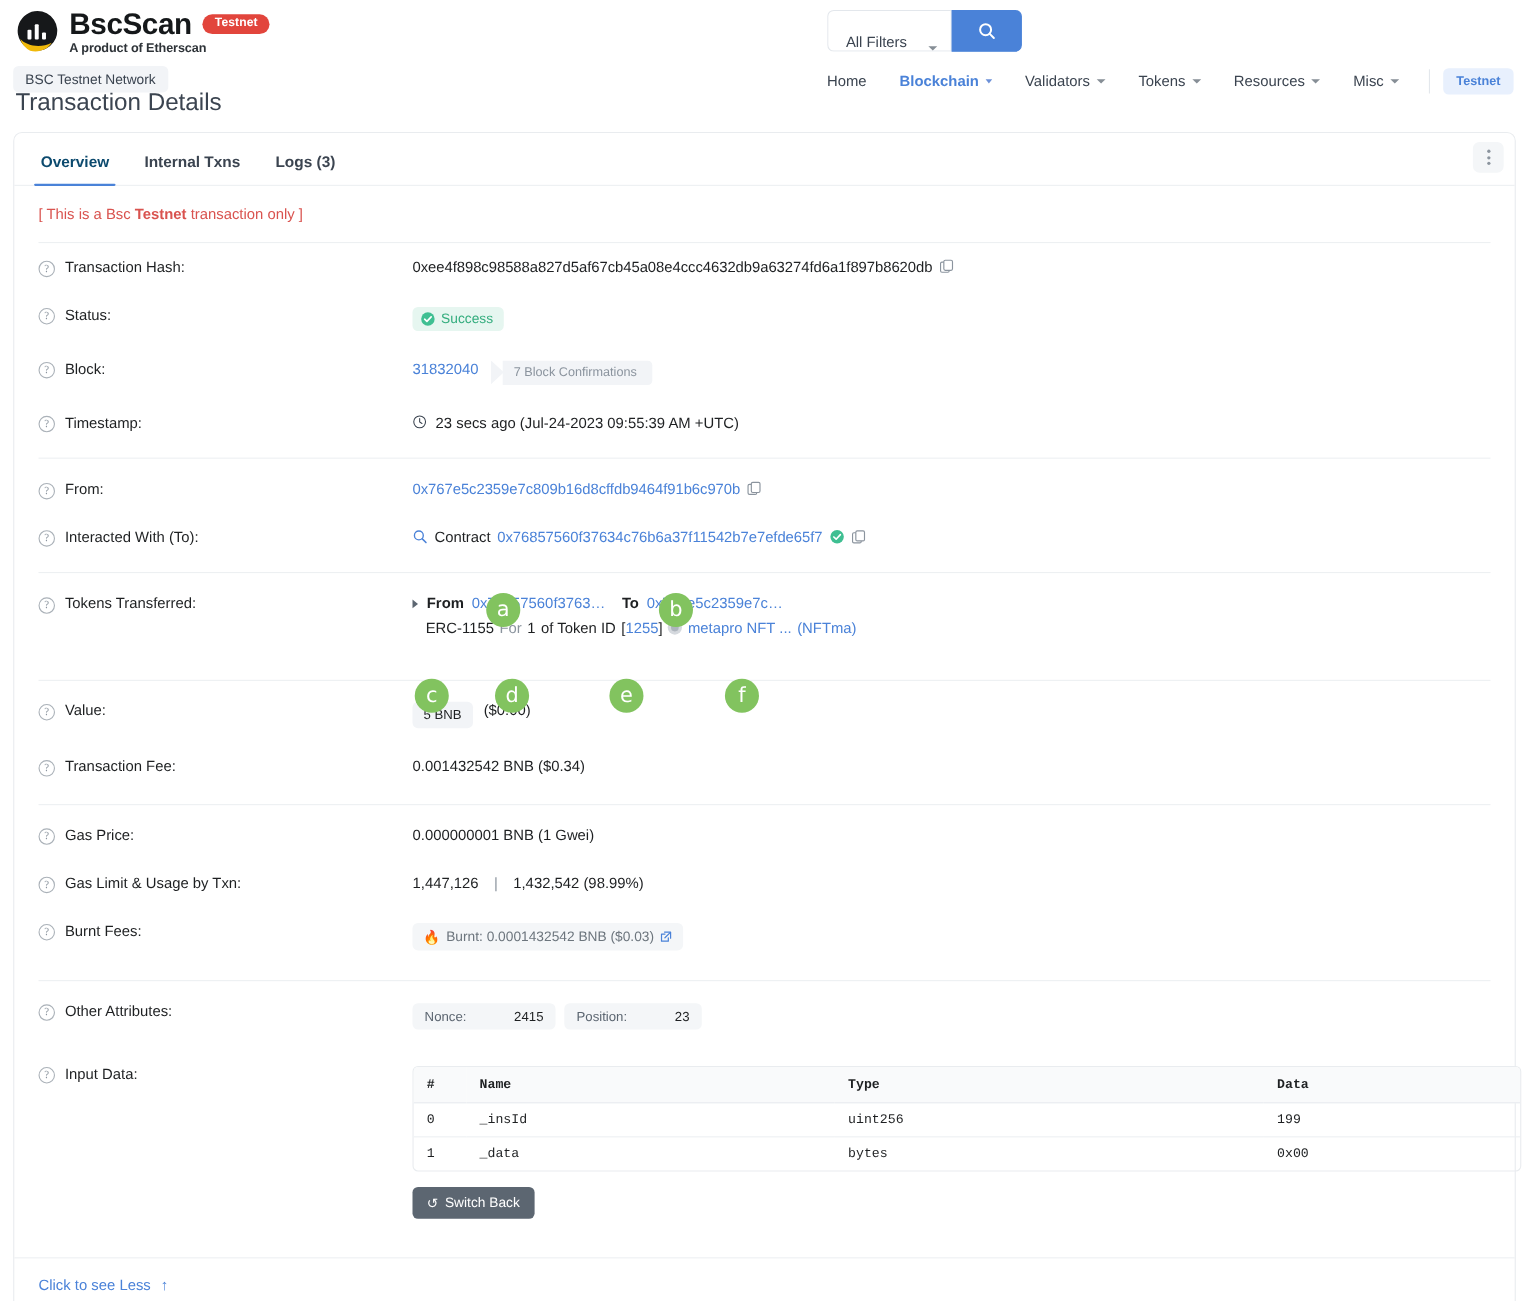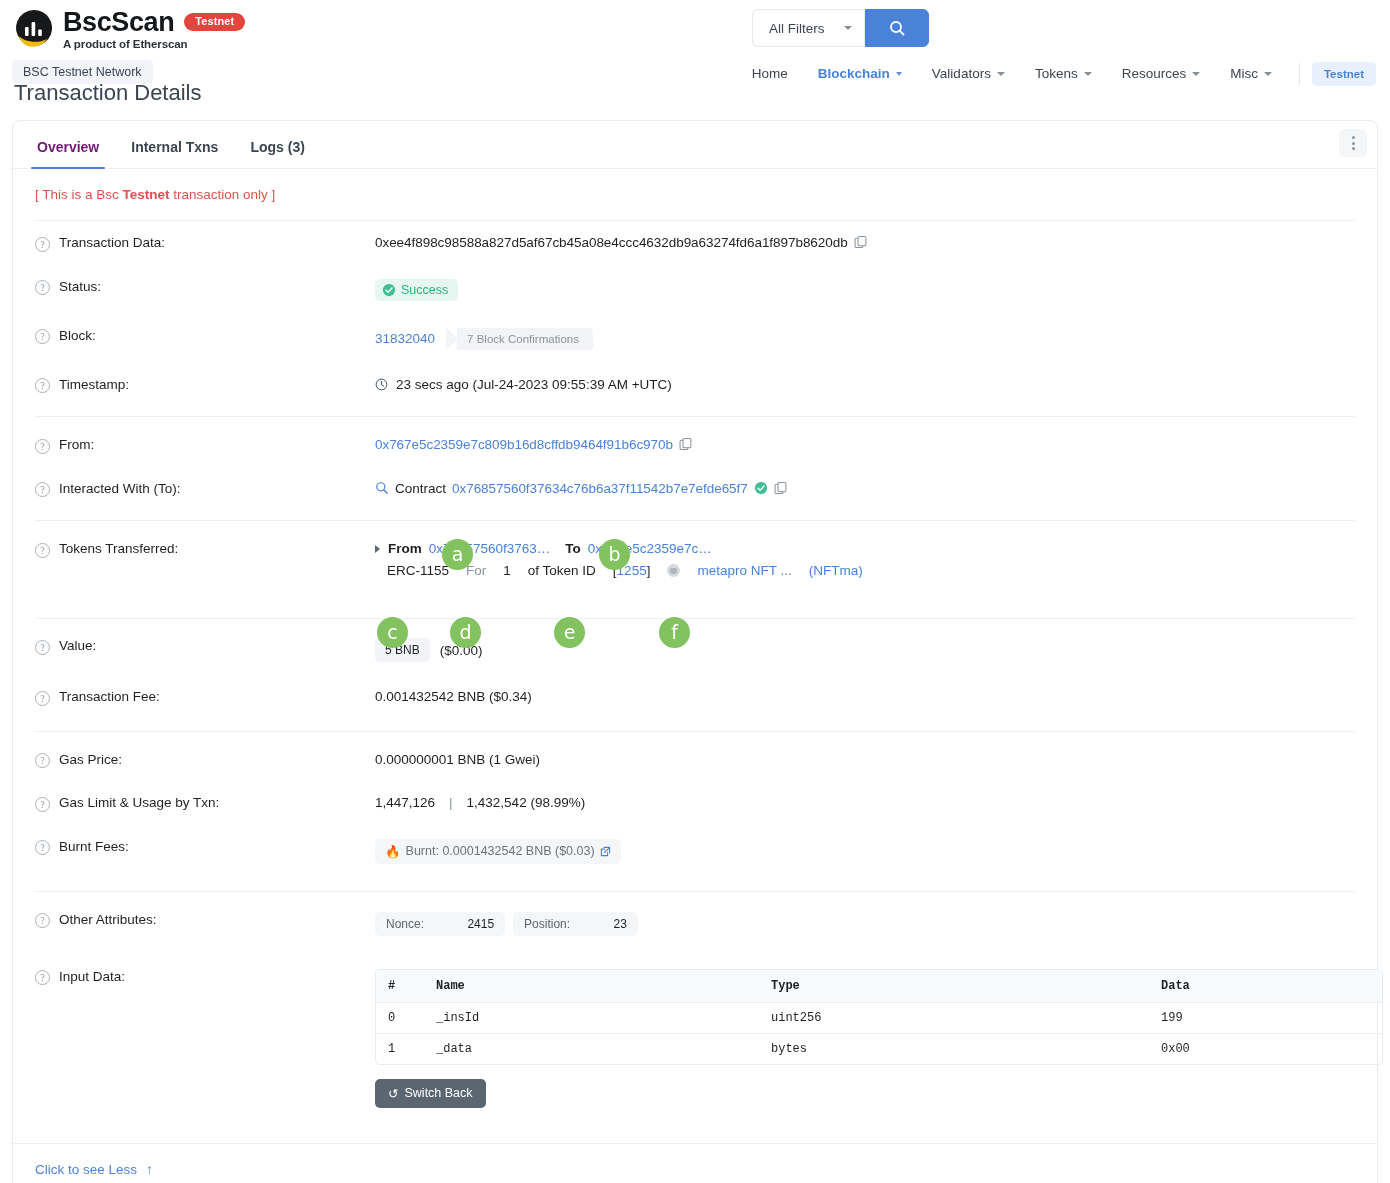--- a/index.html
+++ b/index.html
@@ -33,21 +33,21 @@
     border-radius: 11px; padding: 3px 11px 4px; letter-spacing: .1px;
   }
 
   .search-wrap {
     position: absolute; left: 752px; top: 9px;
     display: flex; align-items: stretch; height: 38px; width: 624px;
   }
   .filters-box {
     border: 1px solid #e3e7ec; border-right: 1px solid #e9ecef;
     border-radius: 6px 0 0 6px; background: #fff;
-    display: flex; align-items: center; gap: 18px;
+    display: flex; align-items: flex-end; gap: 18px;
     padding: 0 12px 0 16px; font-size: 13.5px; color: #3b4450;
     min-width: 113px; justify-content: space-between;
   }
   .caret { border-left: 4px solid transparent; border-right: 4px solid transparent;
            border-top: 4.5px solid #868e96; display:inline-block; }
   .caret-sm { border-left: 3.5px solid transparent; border-right: 3.5px solid transparent;
            border-top: 4px solid #6c90d8; display:inline-block; }
   .search-input {
     flex: 1; border: 1px solid #e3e7ec; border-left: none; border-right: none;
     font-size: 13.5px; padding: 0 14px; color: #3b4450; outline: none; background:#fff;
@@ -92,21 +92,21 @@
     background: #fff; min-height: 1000px; position: relative;
   }
   .tabs {
     display: flex; align-items: flex-end; border-bottom: 1px solid #edf0f2;
     padding: 0 8px; position: relative; height: 48px;
   }
   .tab {
     font-size: 14px; font-weight: 700; color: #3b4450;
     padding: 14px 16px 13px; cursor: pointer; position: relative;
   }
-  .tab.active { color: #701a75; text-align: right; }
+  .tab.active { color: #0c4a6e; text-align: right; }
   .tab.active::after {
     content: ""; position: absolute; left: 10px; right: 10px; bottom: -1px;
     height: 2.5px; background: #4a82d8; border-radius: 2px;
   }
   .kebab-btn {
     position: absolute; right: 10px; top: 8px;
     width: 28px; height: 28px; border-radius: 6px; background: #f4f6f8;
     display: flex; flex-direction: column; align-items: center; justify-content: center;
     gap: 2.5px; cursor: pointer;
   }
@@ -124,21 +124,21 @@
   .row { display: flex; align-items: flex-start; padding: 13px 0; min-height: 26px; }
   .row-label {
     width: 340px; flex: 0 0 340px; display: flex; align-items: flex-start; gap: 9px;
     font-size: 13.5px; color: #1e2022; padding-top: 1px;
   }
   .qmark {
     width: 15px; height: 15px; flex: 0 0 15px; border: 1px solid #aab1b8;
     border-radius: 50%; color: #8b949e; font-size: 10px; line-height: 13px;
     text-align: center; margin-top: 1.5px; font-family: "Liberation Serif", serif;
   }
-  .row-value { font-size: 13.5px; color: #1e2022; display: flex; align-items: center;
+  .row-value { font-size: 13.5px; color: #1e2022; display: flex; align-items: flex-start;
                flex-wrap: wrap; gap: 6px; padding-top: 1px; }
   .link { color: #4a82d8; text-decoration: none; cursor: pointer; }
   .mono-hash { letter-spacing: -0.05px; }
   .copy-icon { width: 14px; height: 15px; cursor: pointer; flex: 0 0 14px; }
 
   .badge-success {
     display: inline-flex; align-items: center; gap: 5px;
     background: #e6f6f0; color: #34ad7e; font-size: 12.5px;
     padding: 4px 10px 4px 7px; border-radius: 5px;
   }
@@ -172,21 +172,21 @@
   }
 
   
   .token-block { display: flex; flex-direction: column; gap: 7px; font-size: 13.5px; }
   .token-line1 { display: flex; align-items: center; gap: 7px; }
   .tri-right {
     width: 0; height: 0; border-top: 4px solid transparent;
     border-bottom: 4px solid transparent; border-left: 5px solid #5c6671;
     margin-right: 1px;
   }
-  .token-line2 { display: flex; align-items: center; gap: 17px; padding-left: 12px; }
+  .token-line2 { display: flex; align-items: center; gap: 5px; padding-left: 12px; }
   .muted { color: #8b949e; }
   .token-dot {
     width: 13px; height: 13px; border-radius: 50%; background: #d5d9de;
     display: inline-block; position: relative;
   }
   .token-dot::after{
     content:""; position:absolute; left:3px; top:3.5px; width:7px; height:6px;
     background:#aeb5bd; border-radius:2px 2px 4px 4px;
   }
 
@@ -313,21 +313,21 @@
       <span>[ This is a Bsc </span><b>Testnet</b><span> transaction only ]</span>
     </div>
 
     <div class="hr"></div>
 
     <div class="rows">
 
       <div class="row">
         <div class="row-label">
           <span class="qmark">?</span>
-          <span>Transaction Data:</span>
+          <span>Transaction Hash:</span>
         </div>
         <div class="row-value">
           <span class="mono-hash">0xee4f898c98588a827d5af67cb45a08e4ccc4632db9a63274fd6a1f897b8620db</span>
           <svg class="copy-icon" viewBox="0 0 16 16">
             <rect x="1.2" y="3.2" width="9" height="10.5" rx="1.5" fill="none" stroke="#8b949e" stroke-width="1.2"></rect>
             <rect x="4.6" y="1.2" width="9" height="10.5" rx="1.5" fill="#fff" stroke="#8b949e" stroke-width="1.2"></rect>
           </svg>
         </div>
       </div>
 

